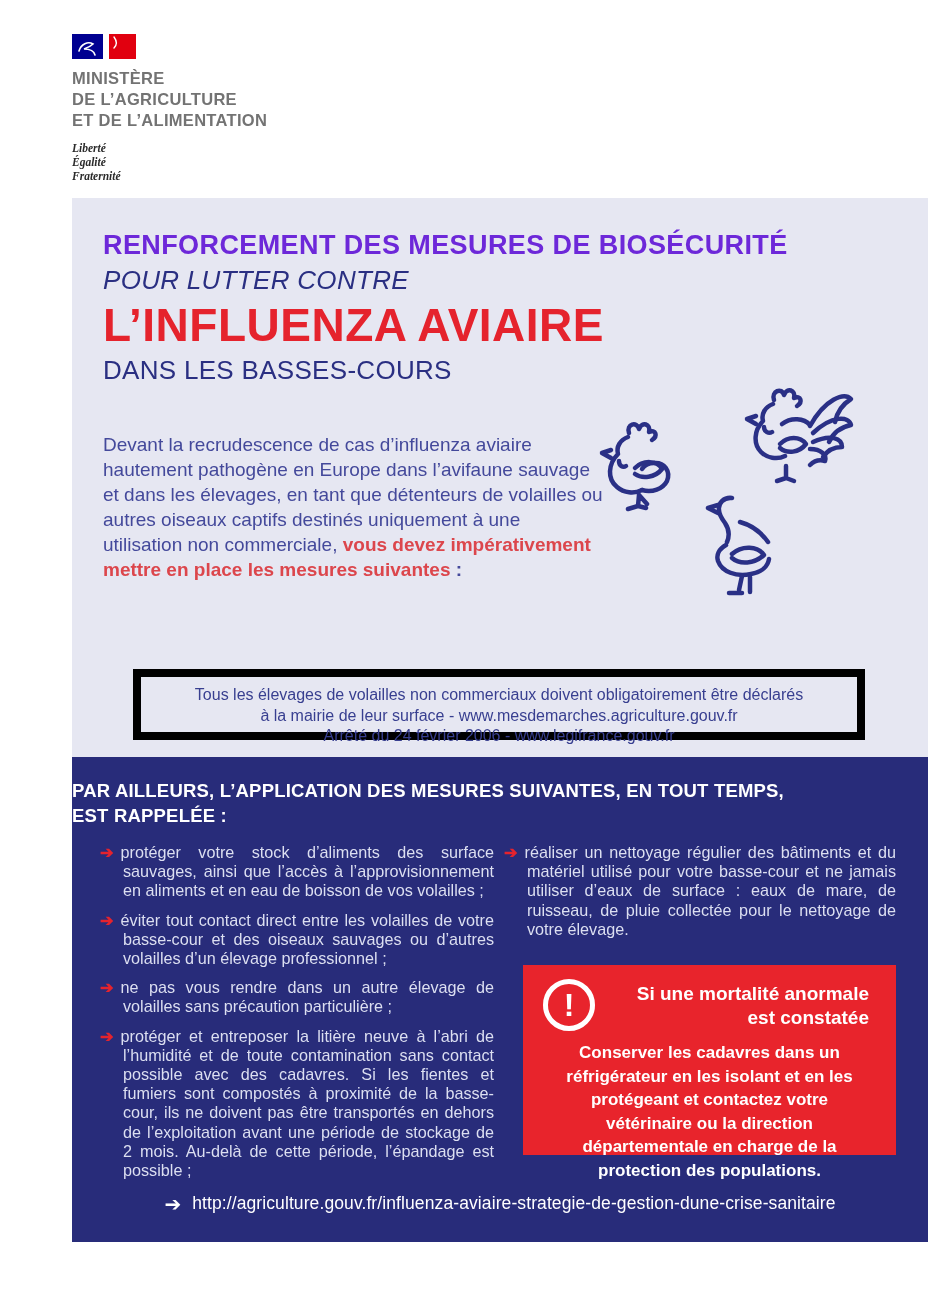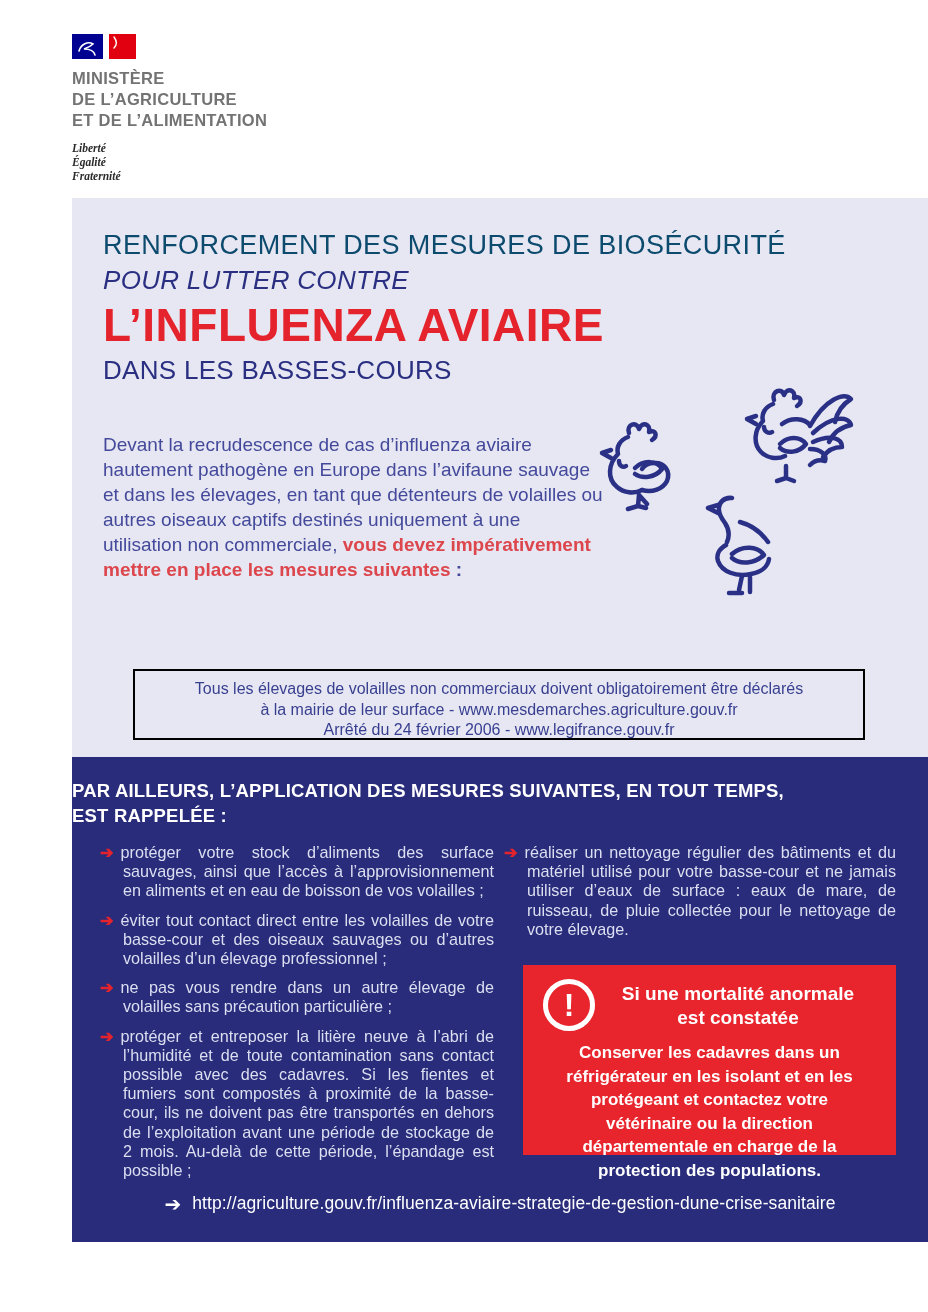--- a/index.html
+++ b/index.html
@@ -14,60 +14,60 @@
   .flag { display:flex; gap:6px; align-items:flex-start; height:25px; }
   .ministry { margin-top:9px; font-weight:bold; font-size:16.5px; line-height:21px;
               color:#737373; letter-spacing:0.3px; }
   .motto { margin-top:10px; font-family:"Liberation Serif", serif; font-style:italic;
            font-size:11.5px; line-height:14px; color:#2b2b2b;font-weight:bold; }
 
   
   .hero { position:absolute; left:72px; top:198px; width:856px; height:559px;
           background:#e6e7f2; }
   .titles { position:absolute; left:31px; top:30px; }
-  .t1 { font-size:27px; font-weight:normal; color:#0c4a6e; letter-spacing:0.4px; line-height:34px; }
+  .t1 { font-size:27px; font-weight:bold; color:#6d28d9; letter-spacing:0.4px; line-height:34px; }
   .t2 { font-size:26px; font-weight:400; color:#2a2f82; letter-spacing:0.3px; line-height:33px; margin-top:2px;font-style:italic; }
   .t3 { font-size:46px; font-weight:bold; color:#e5232d; letter-spacing:0.5px; line-height:52px; margin-top:2px; }
   .t4 { font-size:26px; font-weight:400; color:#2a2f82; letter-spacing:0.3px; line-height:33px; margin-top:3px; }
 
   .intro { position:absolute; left:31px; top:234px; width:500px;
            font-size:19px; line-height:25px; color:#44499b; }
   .intro b.red { color:#dc464c; }
   .intro .suffix { color:#44499b; font-weight:bold; }
   .hero-bullets { position:absolute; left:31px; top:363px; width:505px;
                   font-size:19px; line-height:25px; color:#dc464c; font-weight:bold; }
   .hbullet { padding-left:24px; text-indent:-24px; margin-bottom:1px; }
   .hbullet .arr { color:#e5232d; margin-right:6px; font-weight:normal; }
 
   .birds { position:absolute; }
   .birds svg { position:absolute; }
   .bird-stroke { stroke:#2a3086; fill:none; stroke-width:4.5; stroke-linecap:round; stroke-linejoin:round; }
 
   .notice { position:absolute; left:61px; top:471px; width:732px; height:71px;
-            border:2px solid #000000; text-align:center; color:#383f90;
+            border:8px solid #000000; text-align:center; color:#383f90;
             font-size:16px; line-height:20.5px; padding-top:8px; }
 
   
   .measures { position:absolute; left:72px; top:757px; width:856px; height:485px;
               background:#282c7a; color:#dcdff1; }
   .m-heading { margin-top:21px; font-weight:bold; color:#ffffff;
                font-size:18.5px; line-height:25px; letter-spacing:0.2px; }
   .col { position:absolute; top:86px; }
   .col-left  { left:28px;  width:394px; }
   .col-right { left:432px; width:392px; }
   .mbullet { padding-left:23px; text-indent:-23px; text-align:justify;
              font-size:16.2px; line-height:19.2px; margin-bottom:10px; }
   .mbullet .arr { color:#e5232d; margin-right:7px; font-weight:bold; }
 
   .alert { position:absolute; left:451px; top:208px; width:373px; height:190px;
            background:#e8242c; color:#ffffff; }
   .alert-icon { position:absolute; left:20px; top:14px; width:52px; height:52px;
                 border:5px solid #ffffff; border-radius:50%;
                 font-size:32px; font-weight:bold; line-height:42px; text-align:center; color:#ffffff; }
-  .alert-title { margin:17px 14px 0 84px; width:262px; text-align:center;
+  .alert-title { margin:17px 14px 0 84px; width:262px; text-align:right;
                  font-weight:bold; font-size:19px; line-height:24px; }
   .alert-body { margin-top:11px; padding:0 32px; text-align:center;
                 font-weight:bold; font-size:17px; line-height:23.5px; }
 
   .footer-url { position:absolute; left:0; top:436px; width:100%;
                 display:flex; justify-content:center; align-items:center; gap:11px;
                 color:#ffffff; }
   .footer-url .arr { font-size:20px; line-height:20px; }
   .footer-url .url { font-size:17.5px; letter-spacing:0.1px; }
 </style>

